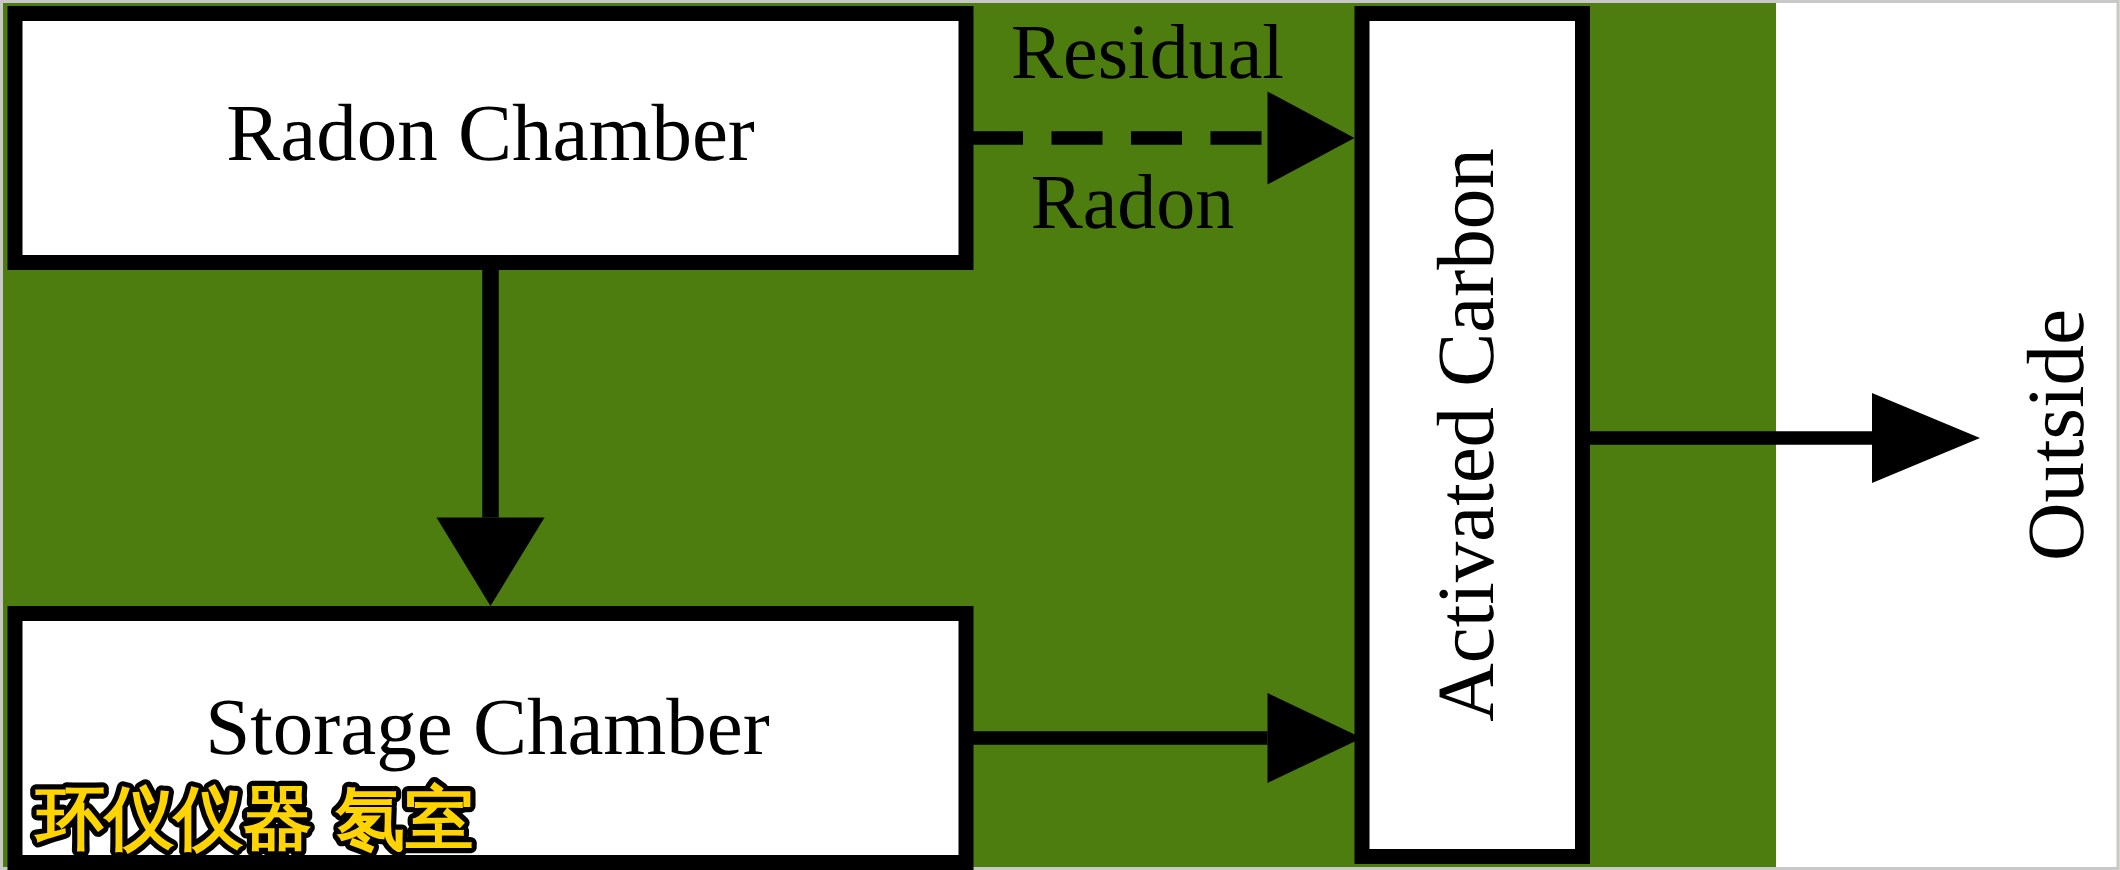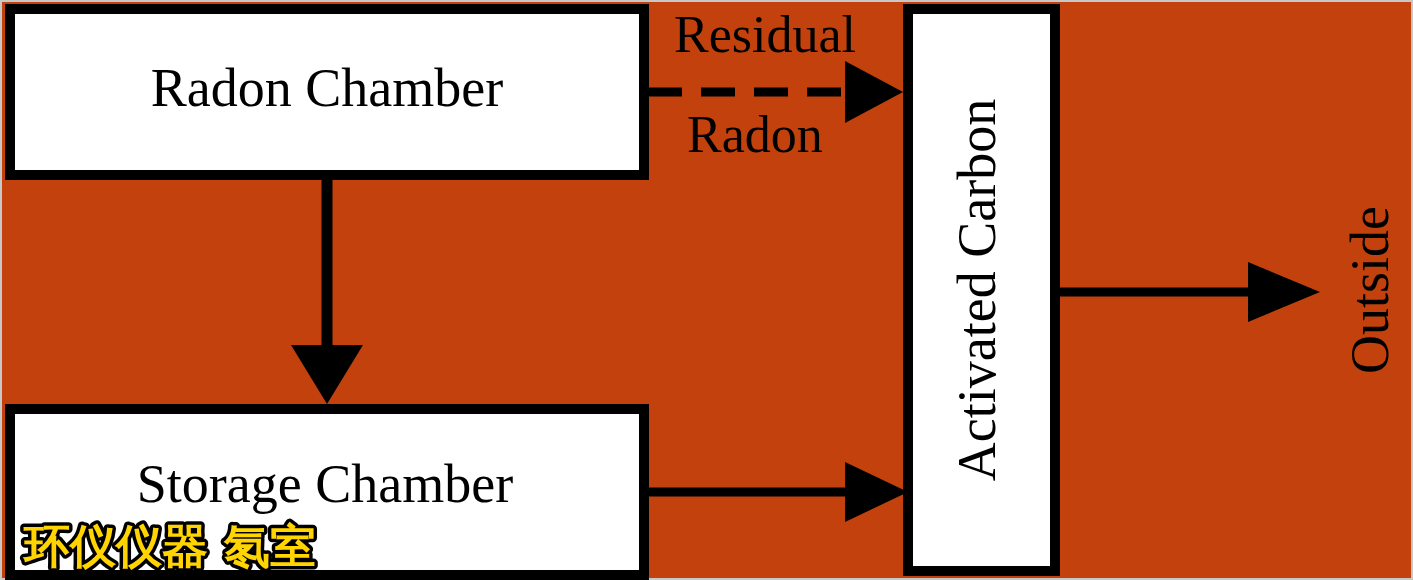--- a/index.html
+++ b/index.html
@@ -8,23 +8,23 @@
     background: #ffffff;
   }
   body {
     width: 1413px;
     height: 580px;
     font-family: "Liberation Serif", "DejaVu Serif", serif;
     overflow: hidden;
   }
   #diagram-root {
     position: relative;
-    width: 1413px;
+    width: 1184px;
     height: 580px;
-    background: #c2410c;
+    background: #4d7c0f;
     box-sizing: border-box;
   }
   #diagram-svg {
     display: block;
     width: 1413px;
     height: 580px;
   }
   .box-shape {
     fill: #ffffff;
     stroke: #000000;

